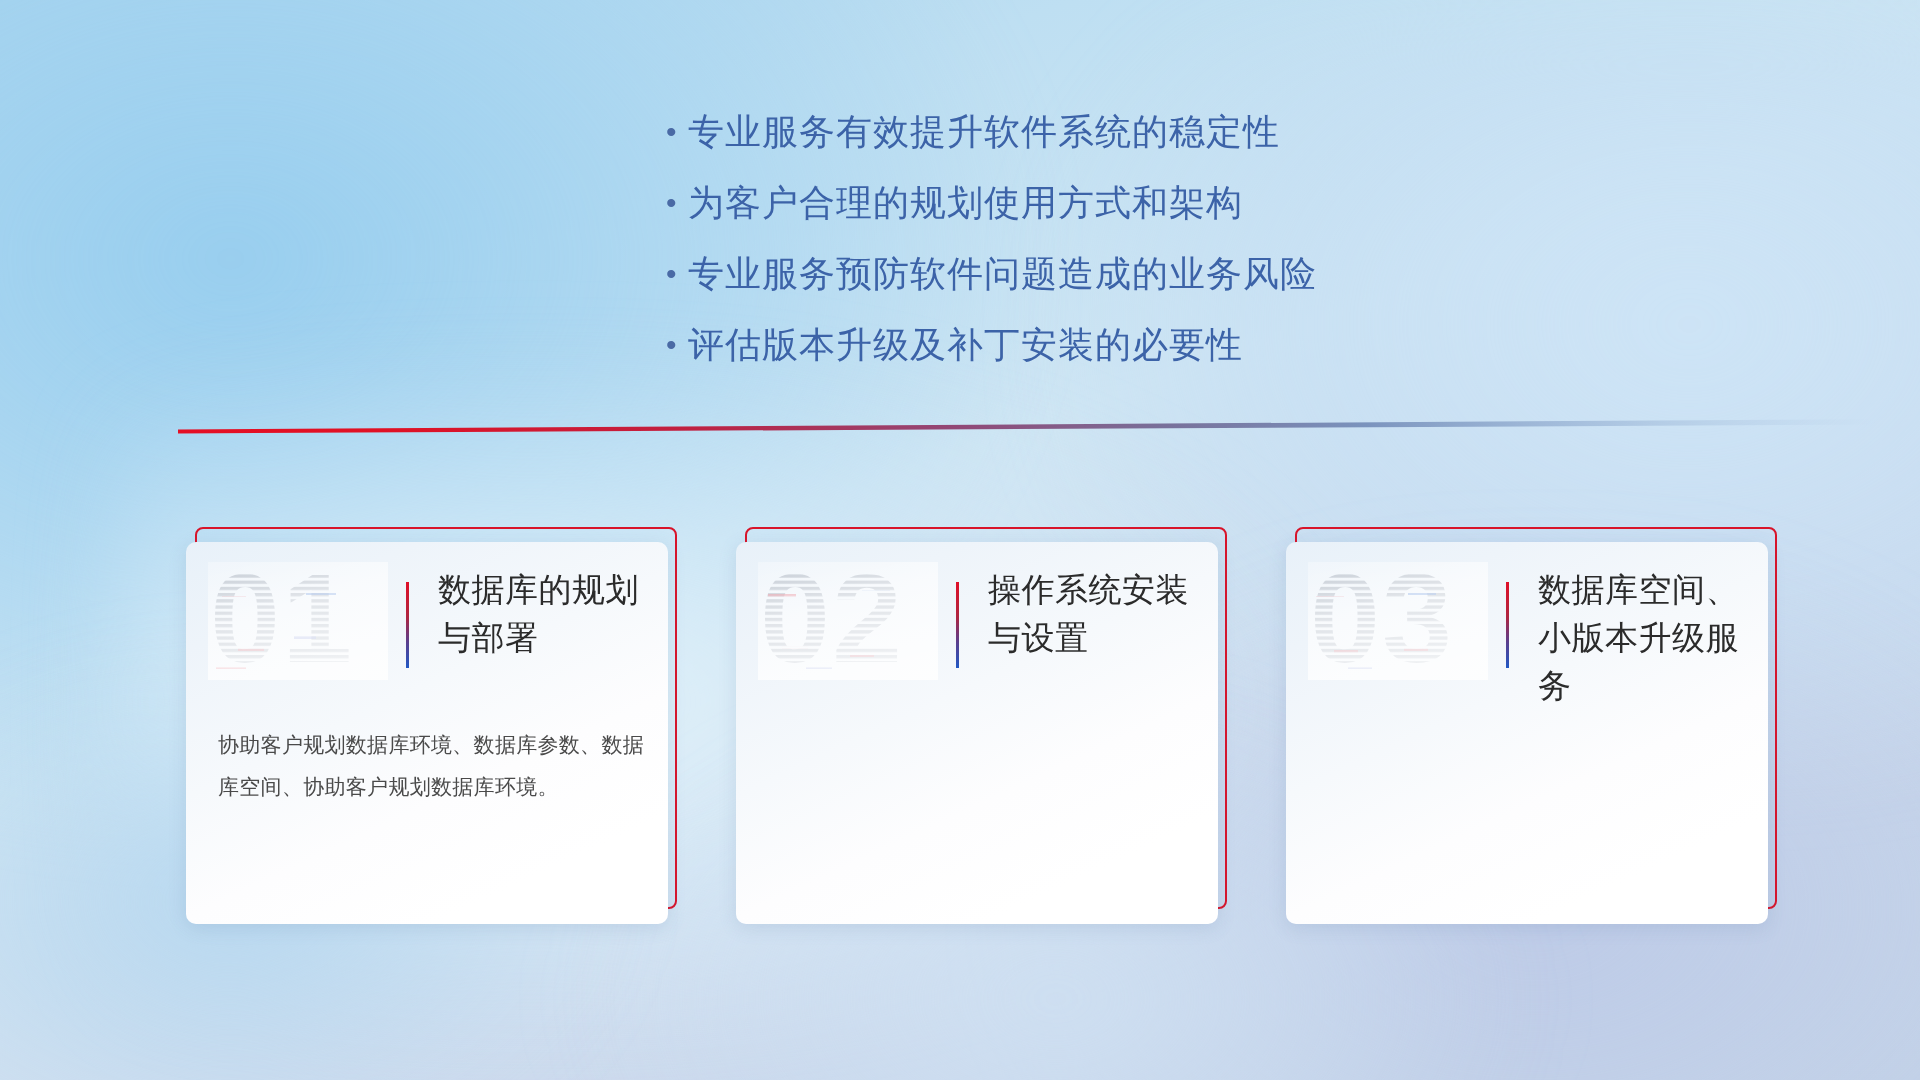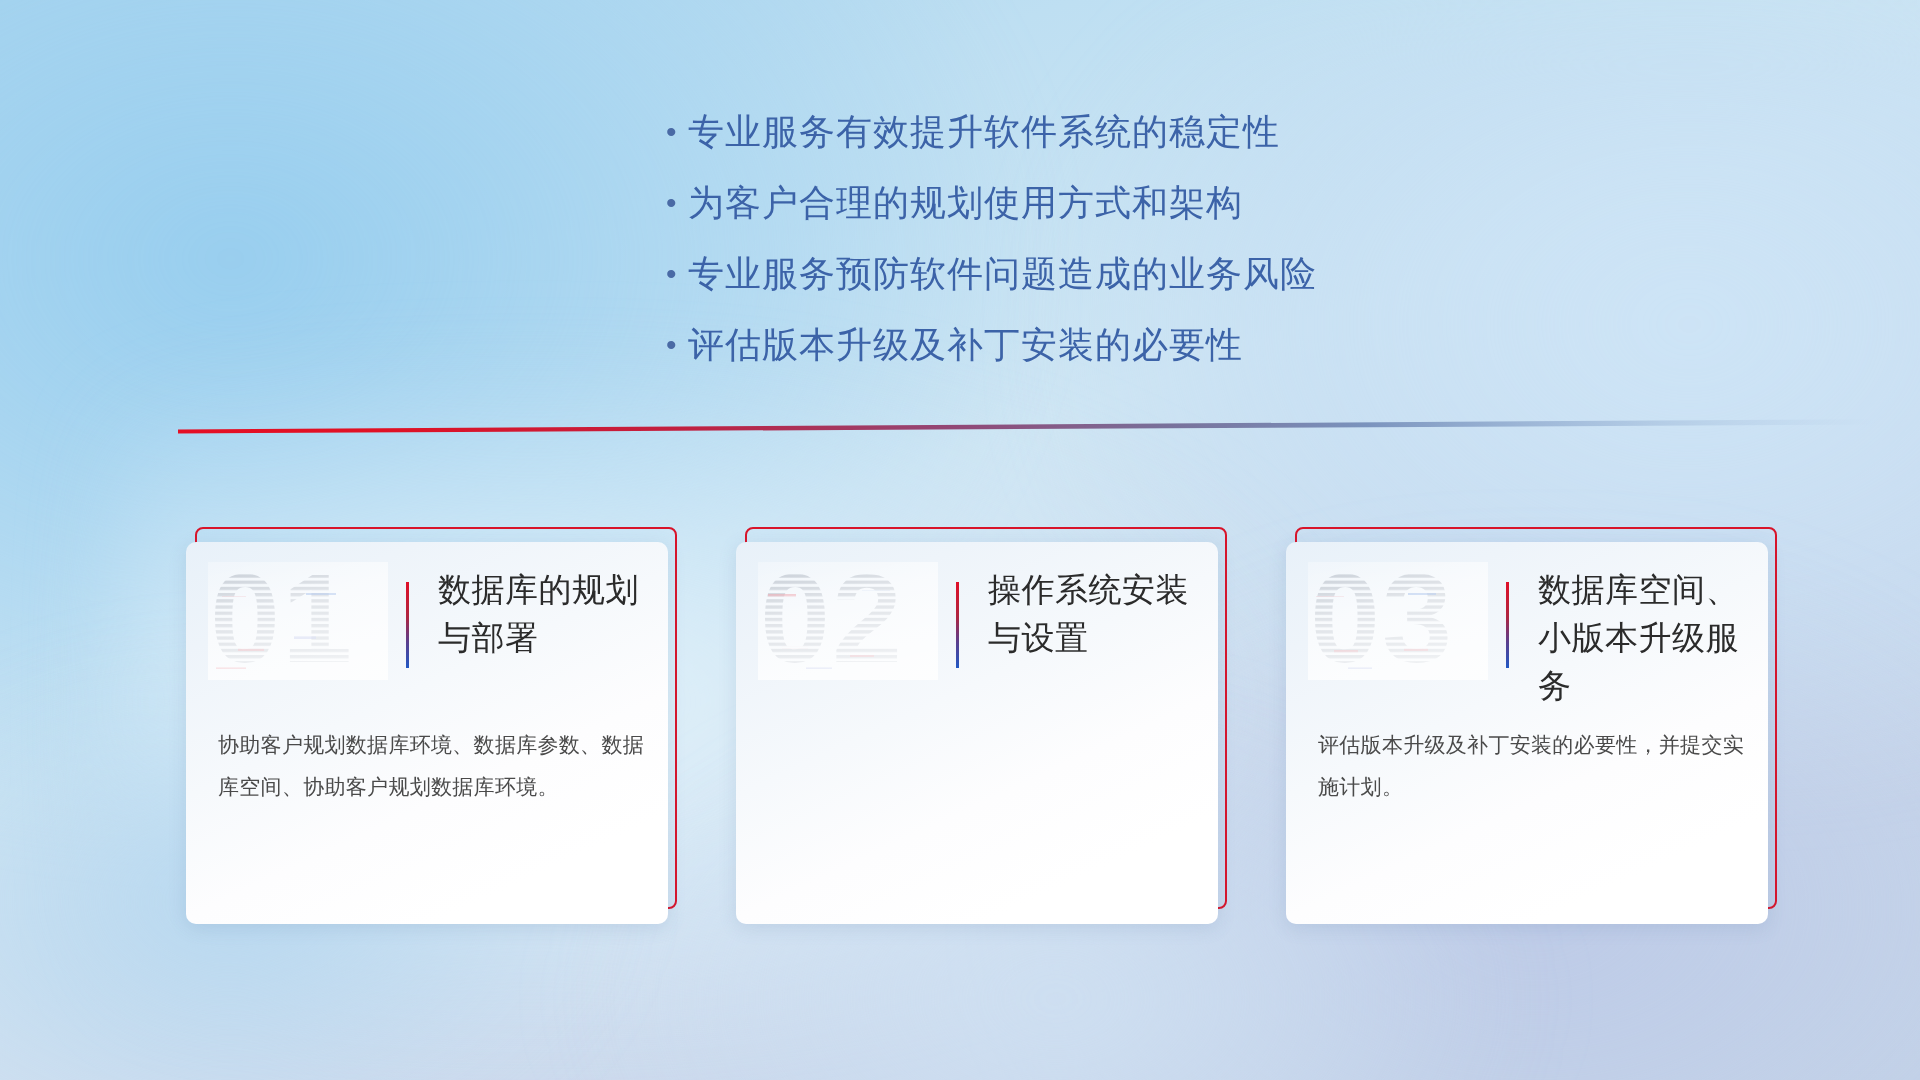--- a/index.html
+++ b/index.html
@@ -368,18 +368,17 @@
                 <rect x="100" y="30" width="28" height="3" fill="#4a7fd4"></rect>
                 <rect x="96" y="86" width="24" height="3" fill="#e05a6a"></rect>
                 <rect x="40" y="104" width="24" height="3" fill="#7f8fd8"></rect>
               </g>
               <rect x="0" y="0" width="180" height="118" fill="url(#numFade3)"></rect>
             </svg>
           </div>
           <div class="card-sep"></div>
           <div class="card-title">数据库空间、小版本升级服务</div>
         </div>
-        <div class="card-body">评估版本升级及补丁安装的必要性，并提交实施计划。</div>
       </div>
     </div>
 
   </div>
 </div>
 
 </body></html>

